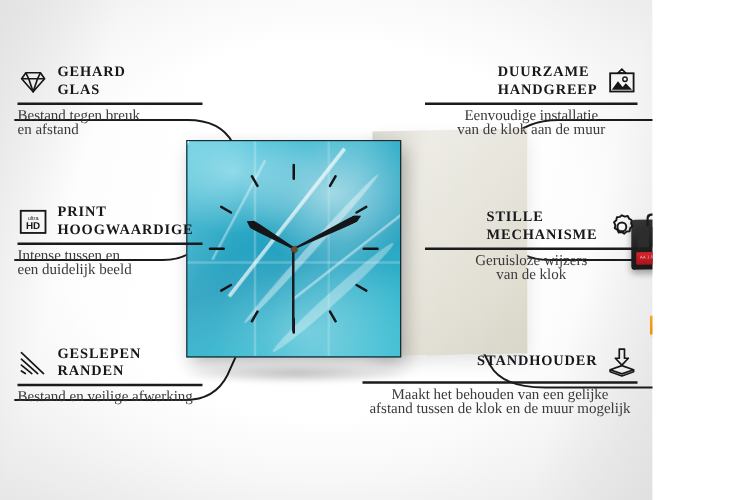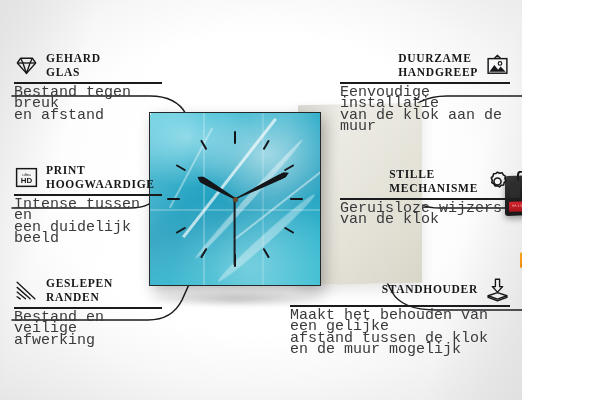--- a/index.html
+++ b/index.html
@@ -28,24 +28,24 @@
   .title{
     font-family:"Liberation Serif", serif;
     font-weight:700;letter-spacing:.7px;
     font-size:11.5px;line-height:13.5px;color:#17171a;
     text-transform:uppercase;
   }
   .callout.left .title{text-align:left;}
   .callout.right .title{text-align:left;}
   .rule{height:1.6px;background:#1b1b1e;margin-top:3px;}
   .sub{
-    font-family:Liberation Mono, monospace;
-    font-size:15px;line-height:11.6px;color:#3a3a3d;margin-top:3px;
-  }
-  .callout.right .sub{text-align:left;}
+    font-family:Liberation Serif, serif;
+    font-size:12px;line-height:11.6px;color:#3a3a3d;margin-top:3px;
+  }
+  .callout.right .sub{text-align:center;}
   .ico{width:25px;height:25px;flex:0 0 25px;display:block;}
   .ico svg{display:block;width:25px;height:25px;}
 
   
   .photo{position:absolute;left:128px;top:92px;width:300px;height:215px;}
 
   .backpanel{
     position:absolute;left:170px;top:12px;width:124px;height:180px;
     background:linear-gradient(160deg,#e9e7de 0%,#e3e1d6 35%,#dedbce 70%,#d6d3c6 100%);
     transform:skewY(-1.2deg);

